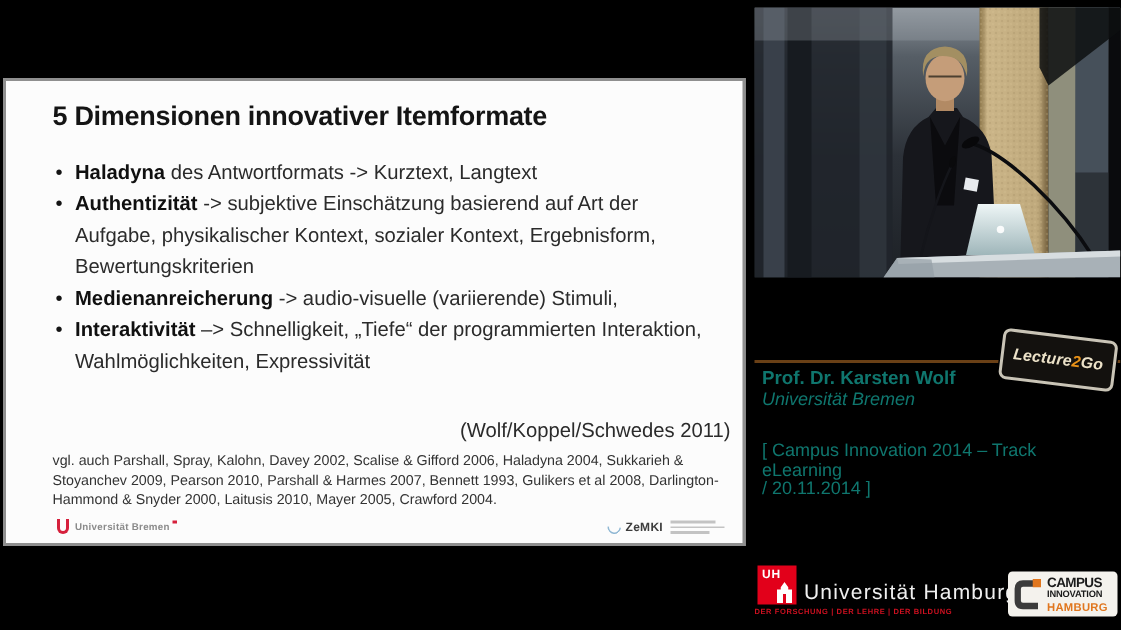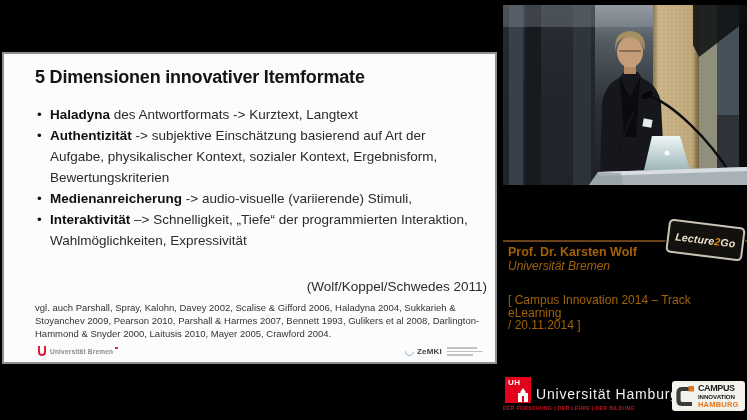--- a/index.html
+++ b/index.html
@@ -62,21 +62,21 @@
     position:absolute; left:667px; top:223px; width:77px; height:34px;
     background:#13110e; border:2px solid #c9c4b6; border-radius:5px;
     transform:rotate(7deg); z-index:3;
     display:flex; align-items:center; justify-content:center;
     box-shadow:0 0 0 1px #000;
   }
   .l2g-text { font-size:10.5px; font-weight:bold; font-style:italic; color:#ece2c8; letter-spacing:0.2px; }
   .l2g-2 { color:#e69118; }
 
   
-  .info { position:absolute; left:508px; top:246px; width:236px; color:#a16207; z-index:2; }
+  .info { position:absolute; left:508px; top:246px; width:236px; color:#0f766e; z-index:2; }
   .info .name  { font-size:12.5px; font-weight:bold; line-height:13px; }
   .info .affil { font-size:12px; font-style:italic; line-height:13px; margin-top:1px; }
   .info .talk  { margin-top:17px; font-size:12px; line-height:12.5px; }
   .info .event { margin-top:21px; font-size:12px; line-height:12.5px; }
 
   
   .uhh { position:absolute; left:503px; top:376px; width:140px; height:36px; }
   .uhh-square { position:absolute; left:2px; top:1px; width:26px; height:26px; background:#e2001a; }
   .uhh-abbr { position:absolute; left:3px; top:1px; font-size:8px; font-weight:bold; color:#fff; letter-spacing:0.5px; }
   .uhh-tower { position:absolute; right:2px; bottom:1px; }

